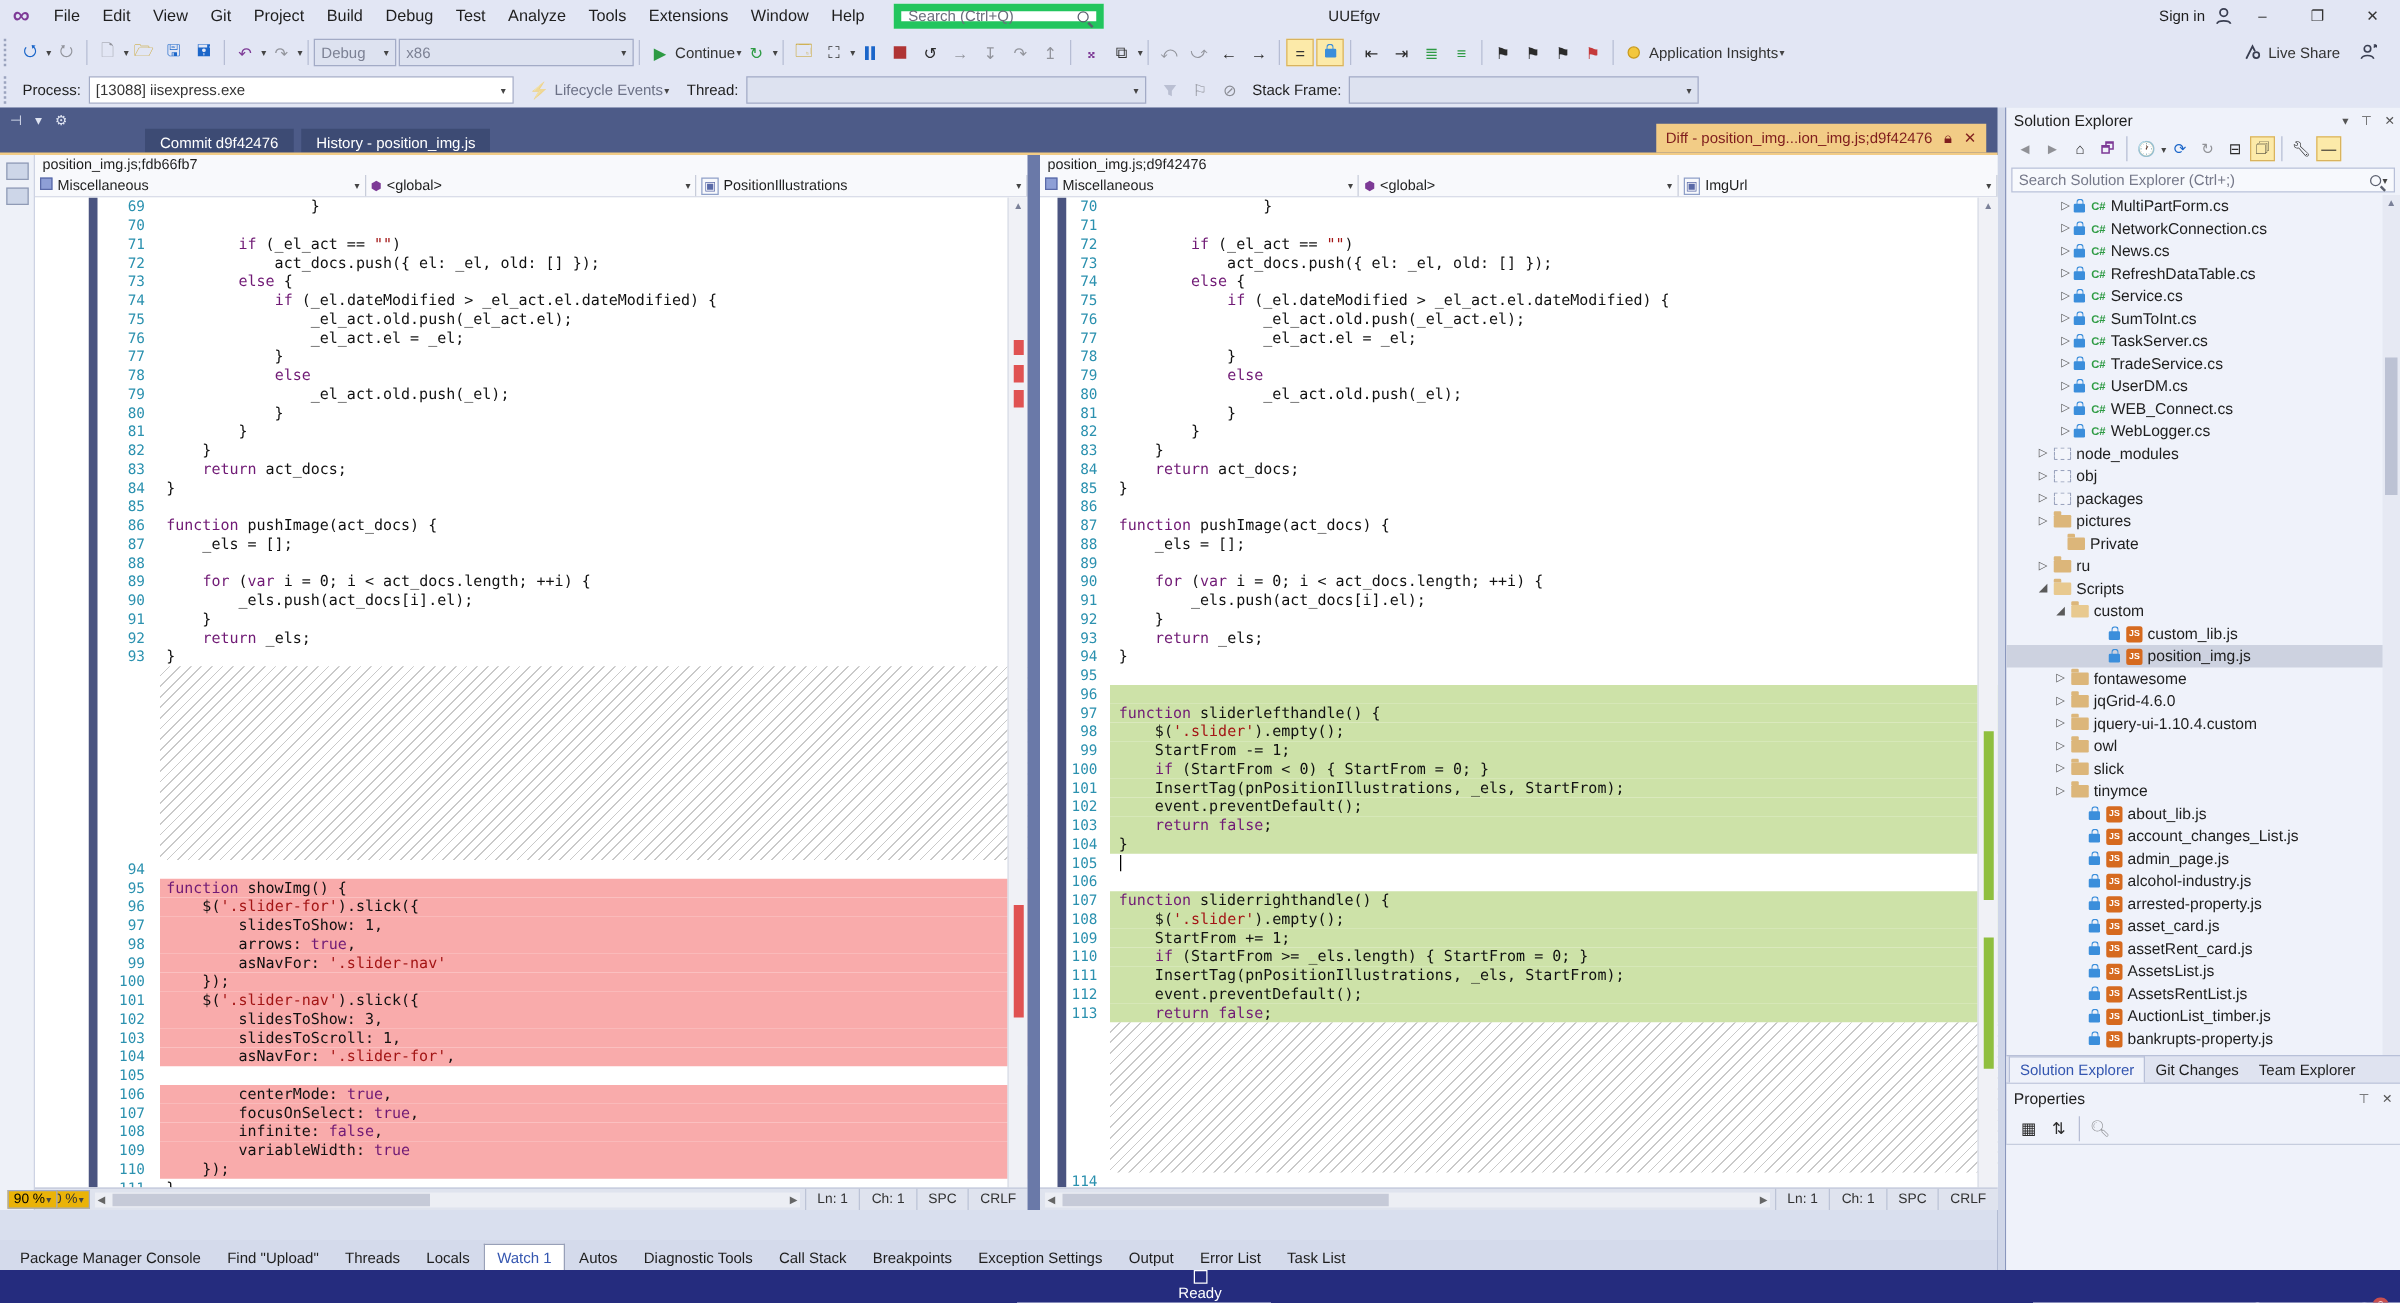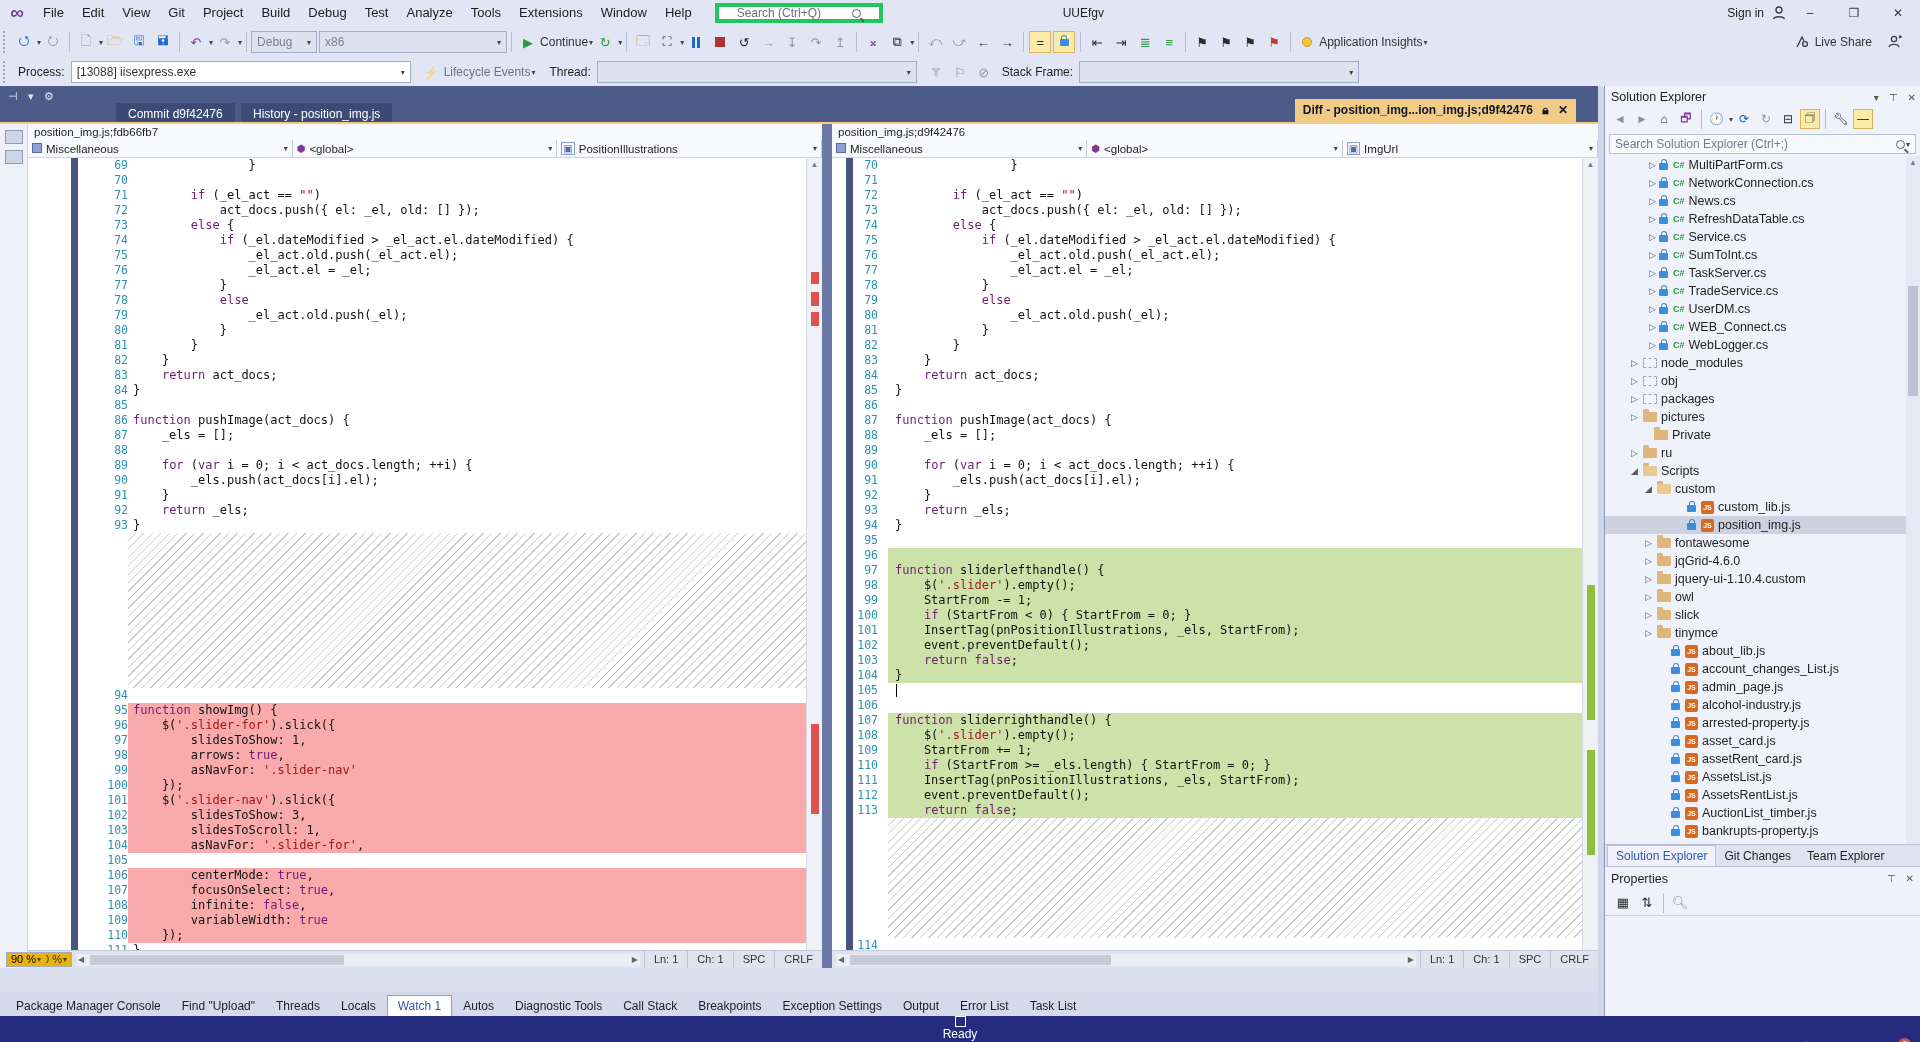--- a/index.html
+++ b/index.html
@@ -4,21 +4,21 @@
 <style>
   * { margin:0; padding:0; box-sizing:border-box; }
   html,body { width:1920px; height:1042px; overflow:hidden; font-family:"Liberation Sans",sans-serif; background:#e2e6f4; }
   .abs { position:absolute; }
   #app { position:relative; width:1920px; height:1042px; background:#e2e6f4; }
 
   
   #menubar { left:0; top:0; width:1920px; height:26px; background:#e2e6f4; display:flex; align-items:center; font-size:13px; color:#1e1e1e; }
   #vslogo { width:34px; text-align:center; color:#7d3a96; font-size:19px; font-weight:bold; }
   .menu-item { padding:0 9px; height:26px; line-height:26px; cursor:default; }
-  #qsearch { width:168px; height:20px; background:#fff; border:4px solid #22c55e; margin-left:14px; display:flex; align-items:center; padding:0 18px; color:#6b6f7c; font-size:12px; }
+  #qsearch { width:168px; height:20px; background:#fff; border:6px solid #22c55e; margin-left:14px; display:flex; align-items:center; padding:0 6px; color:#6b6f7c; font-size:12px; }
   #qsearch .ph { flex:1; }
   .mag { width:9px; height:9px; border:1.5px solid #5a5f6e; border-radius:50%; position:relative; display:inline-block; }
   .mag:after { content:""; position:absolute; width:5px; height:1.5px; background:#5a5f6e; transform:rotate(45deg); left:7px; top:9px; }
   #wintitle { margin-left:180px; font-size:12px; color:#1e1e1e; }
   #menu-right { margin-left:auto; display:flex; align-items:center; height:26px; }
   #signin { font-size:12px; margin-right:6px; }
   .person-ic svg { display:block; }
   .winbtn { width:44px; height:26px; text-align:center; line-height:26px; font-size:12px; color:#333; }
 
   
@@ -43,21 +43,21 @@
   #procbar .lbl { margin:0 6px; }
 
   
   #main { left:0; top:86px; width:1920px; height:930px; background:#cfd6e8; }
 
   
   #docwell { left:0; top:0; width:1598px; height:930px; background:#4d5b88; }
   #tabstrip { left:0; top:0; width:1598px; height:36px; }
   .strip-ic { color:#dfe4f2; font-size:11px; display:inline-block; margin:4px 3px 0 3px; }
   .doc-tab { position:absolute; bottom:0; height:19px; background:#3d4b74; color:#fff; font-size:12px; line-height:23px; padding:0 12px; white-space:nowrap; }
-  #difftab { position:absolute; bottom:0; height:23px; right:22px; background:#f2cc86; color:#0f172a; font-size:12px; line-height:23px; padding:0 8px; white-space:nowrap;font-weight:bold; }
+  #difftab { position:absolute; bottom:0; height:23px; right:9px; background:#f2cc86; color:#7f1d1d; font-size:12px; line-height:23px; padding:0 8px; white-space:nowrap; }
   #accentline { left:0; top:36px; width:1598px; height:2px; background:#f2cc86; }
 
   #editorarea { left:0; top:38px; width:1598px; height:844px; background:#eef1f8; }
   #leftstrip { left:0; top:0; width:28px; height:844px; background:#eef1f8; border-right:1px solid #cdd3e3; }
   .lstrip-ic { display:block; width:18px; height:14px; margin:6px auto 4px auto; background:#cdd6e8; border:1px solid #8f9ab5; }
 
   .pane { position:absolute; top:0; height:844px; background:#fff; }
   #pane-left { left:28px; width:794px; }
   #pane-right { left:832px; width:766px; }
   #pane-div { left:822px; top:0; width:10px; height:844px; background:#6a79a8; }
@@ -71,21 +71,21 @@
   .ic-br { color:#5a6aa8; font-size:9px; border:1px solid #8fa0c8; padding:0 1px; }
 
   .codewrap { position:relative; overflow:hidden; background:#fff; font-family:"DejaVu Sans Mono","Liberation Mono",monospace; font-size:12px; }
   #pane-left .codewrap { height:792px; }
   #pane-right .codewrap { height:792px; }
   .marginbar { position:absolute; top:0; bottom:0; width:7px; background:#4a5480; }
   #pane-left .marginbar { left:43px; }
   #pane-right .marginbar { left:14px; }
   .crow { position:relative; height:15px; line-height:15px; white-space:pre; }
   .ln { position:absolute; left:0; top:0; text-align:right; color:#2b91af; font-size:11.5px; }
-  #pane-left .ln { width:88px;margin-left:12px; }
+  #pane-left .ln { width:88px; }
   #pane-right .ln { width:46px; }
   .bgr { display:block; height:100%; white-space:pre; }
   #pane-left .bgr { margin-left:100px; padding-left:5px; }
   #pane-right .bgr { margin-left:56px; padding-left:7px; }
   .bg-r { background:#f9abab; }
   .bg-g { background:#cde2a8; }
   .hrow .bgr { background:repeating-linear-gradient(135deg,#ffffff 0px,#ffffff 5px,#c9c9c9 5px,#c9c9c9 6px); }
   .tok-k { color:#701a75; } .tok-s { color:#a31515; } .tok-d { color:#111; }
   .caret { position:absolute; width:1px; height:13px; top:1px; background:#000; }
 

